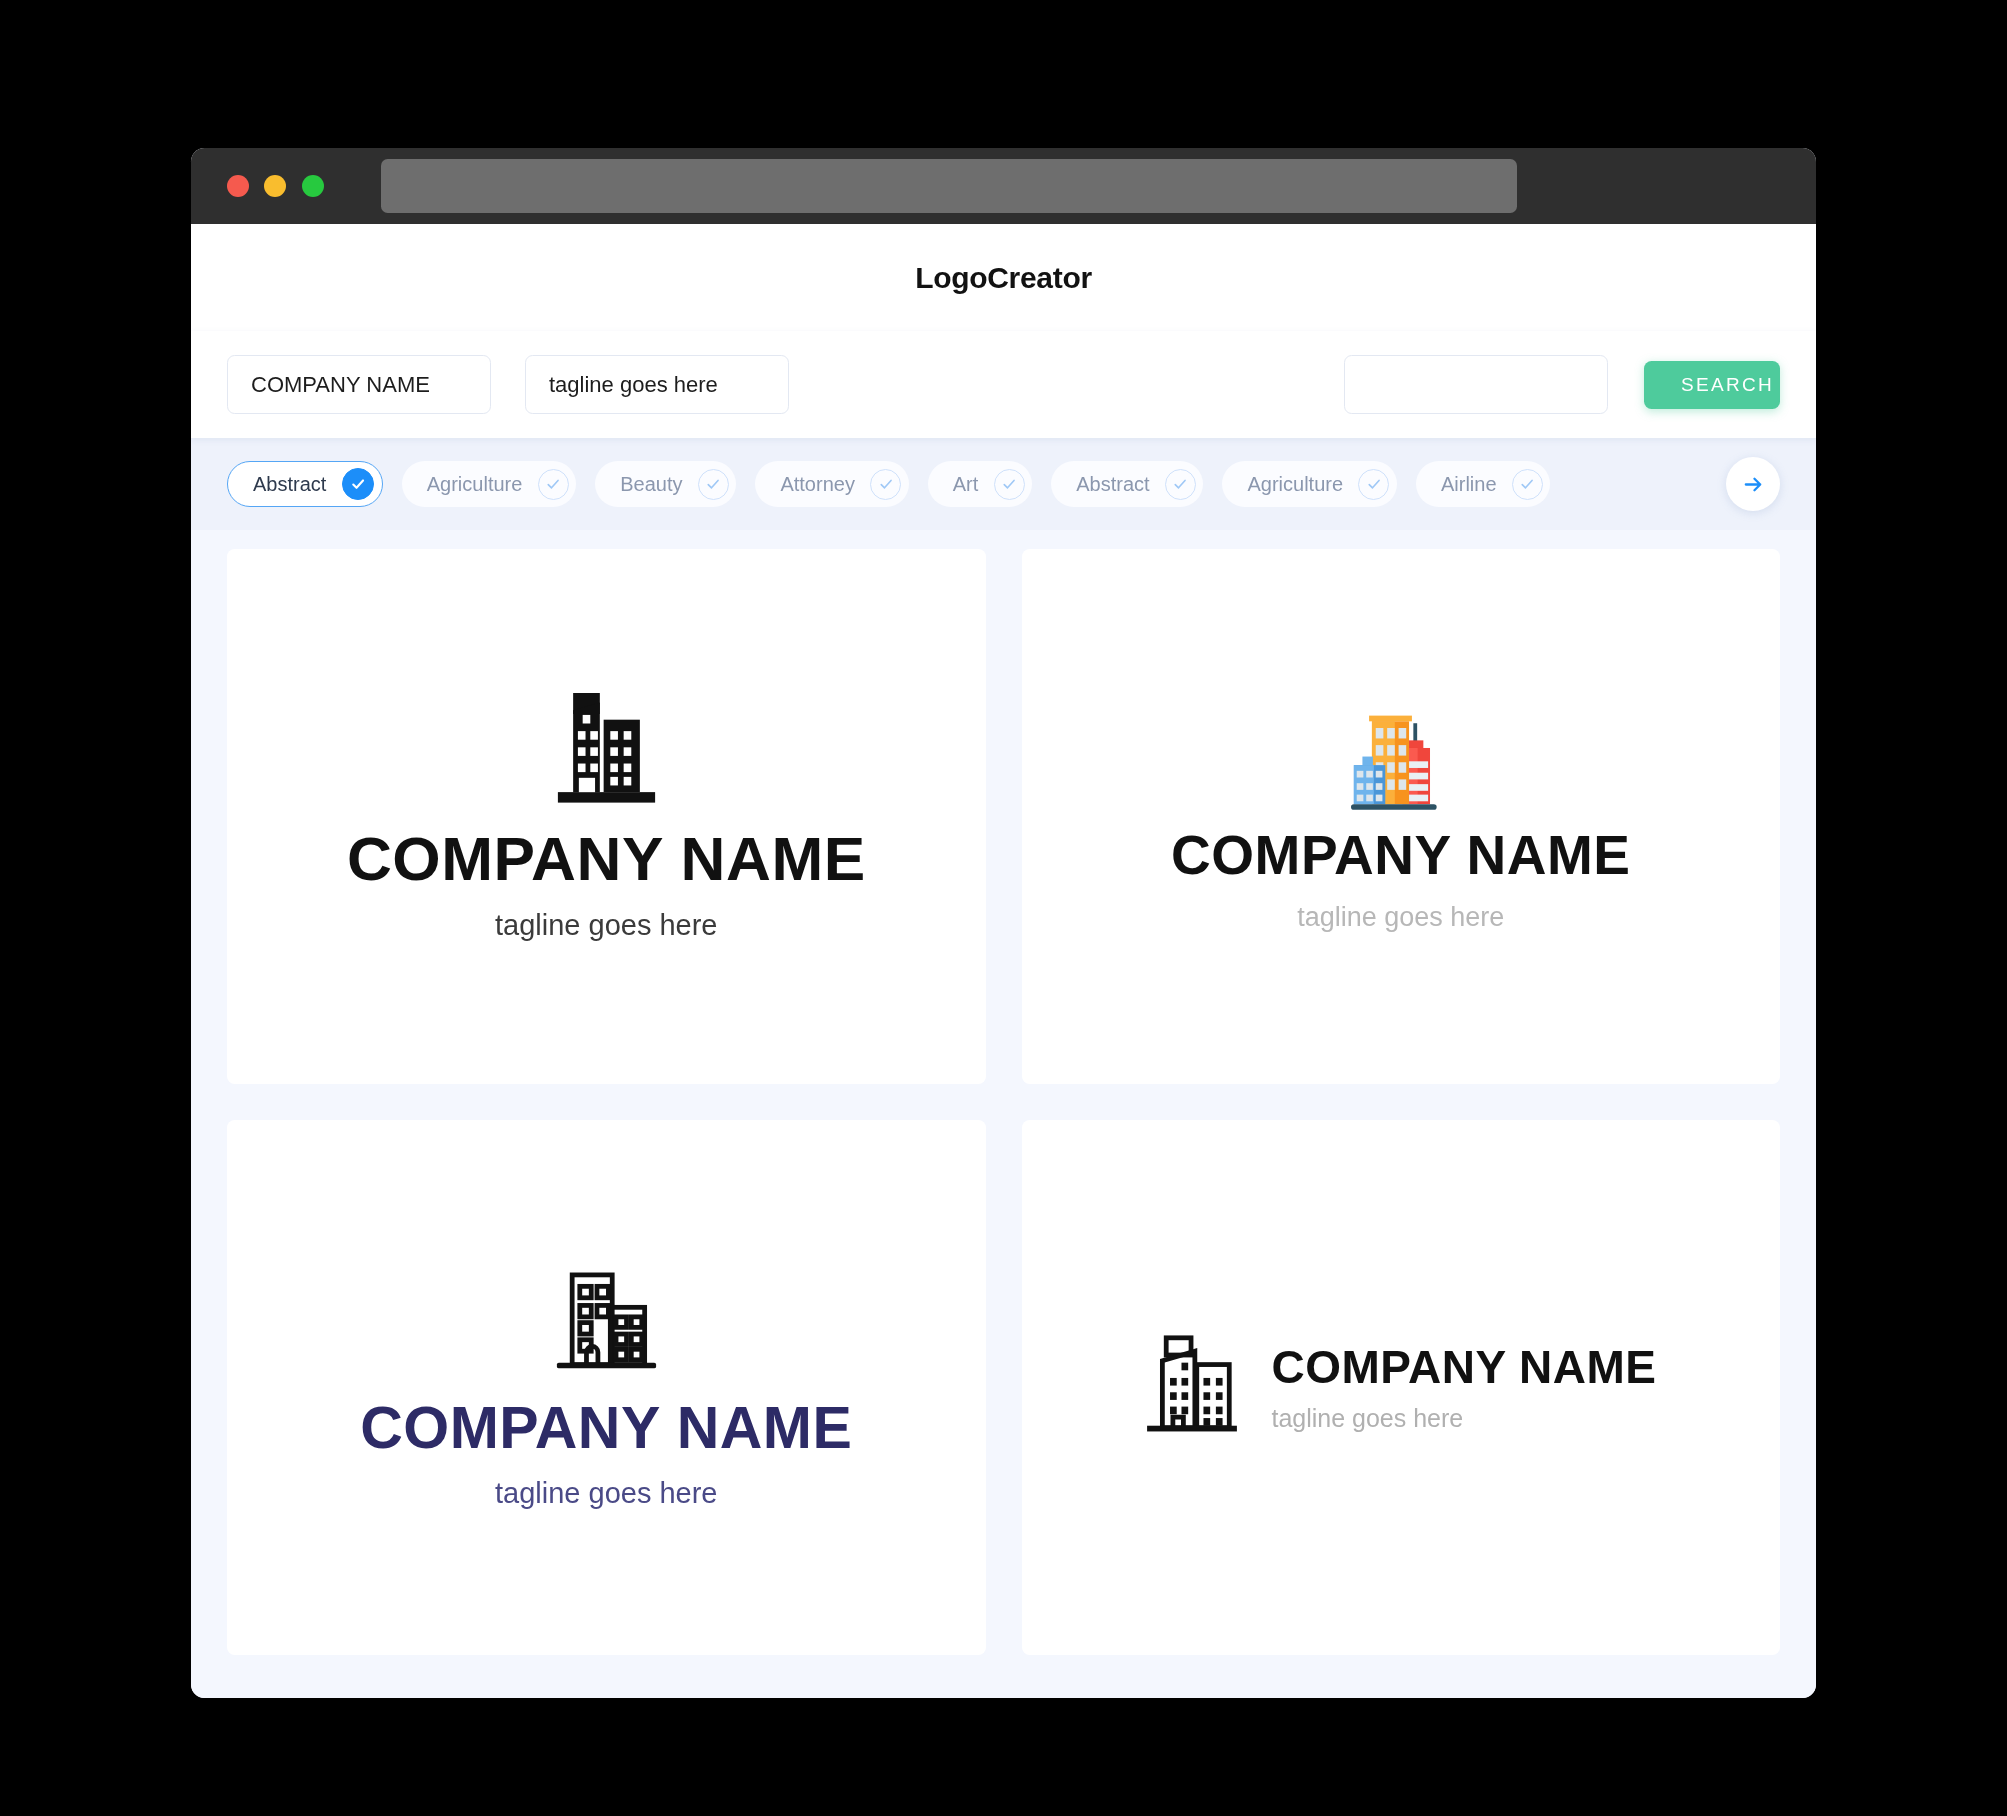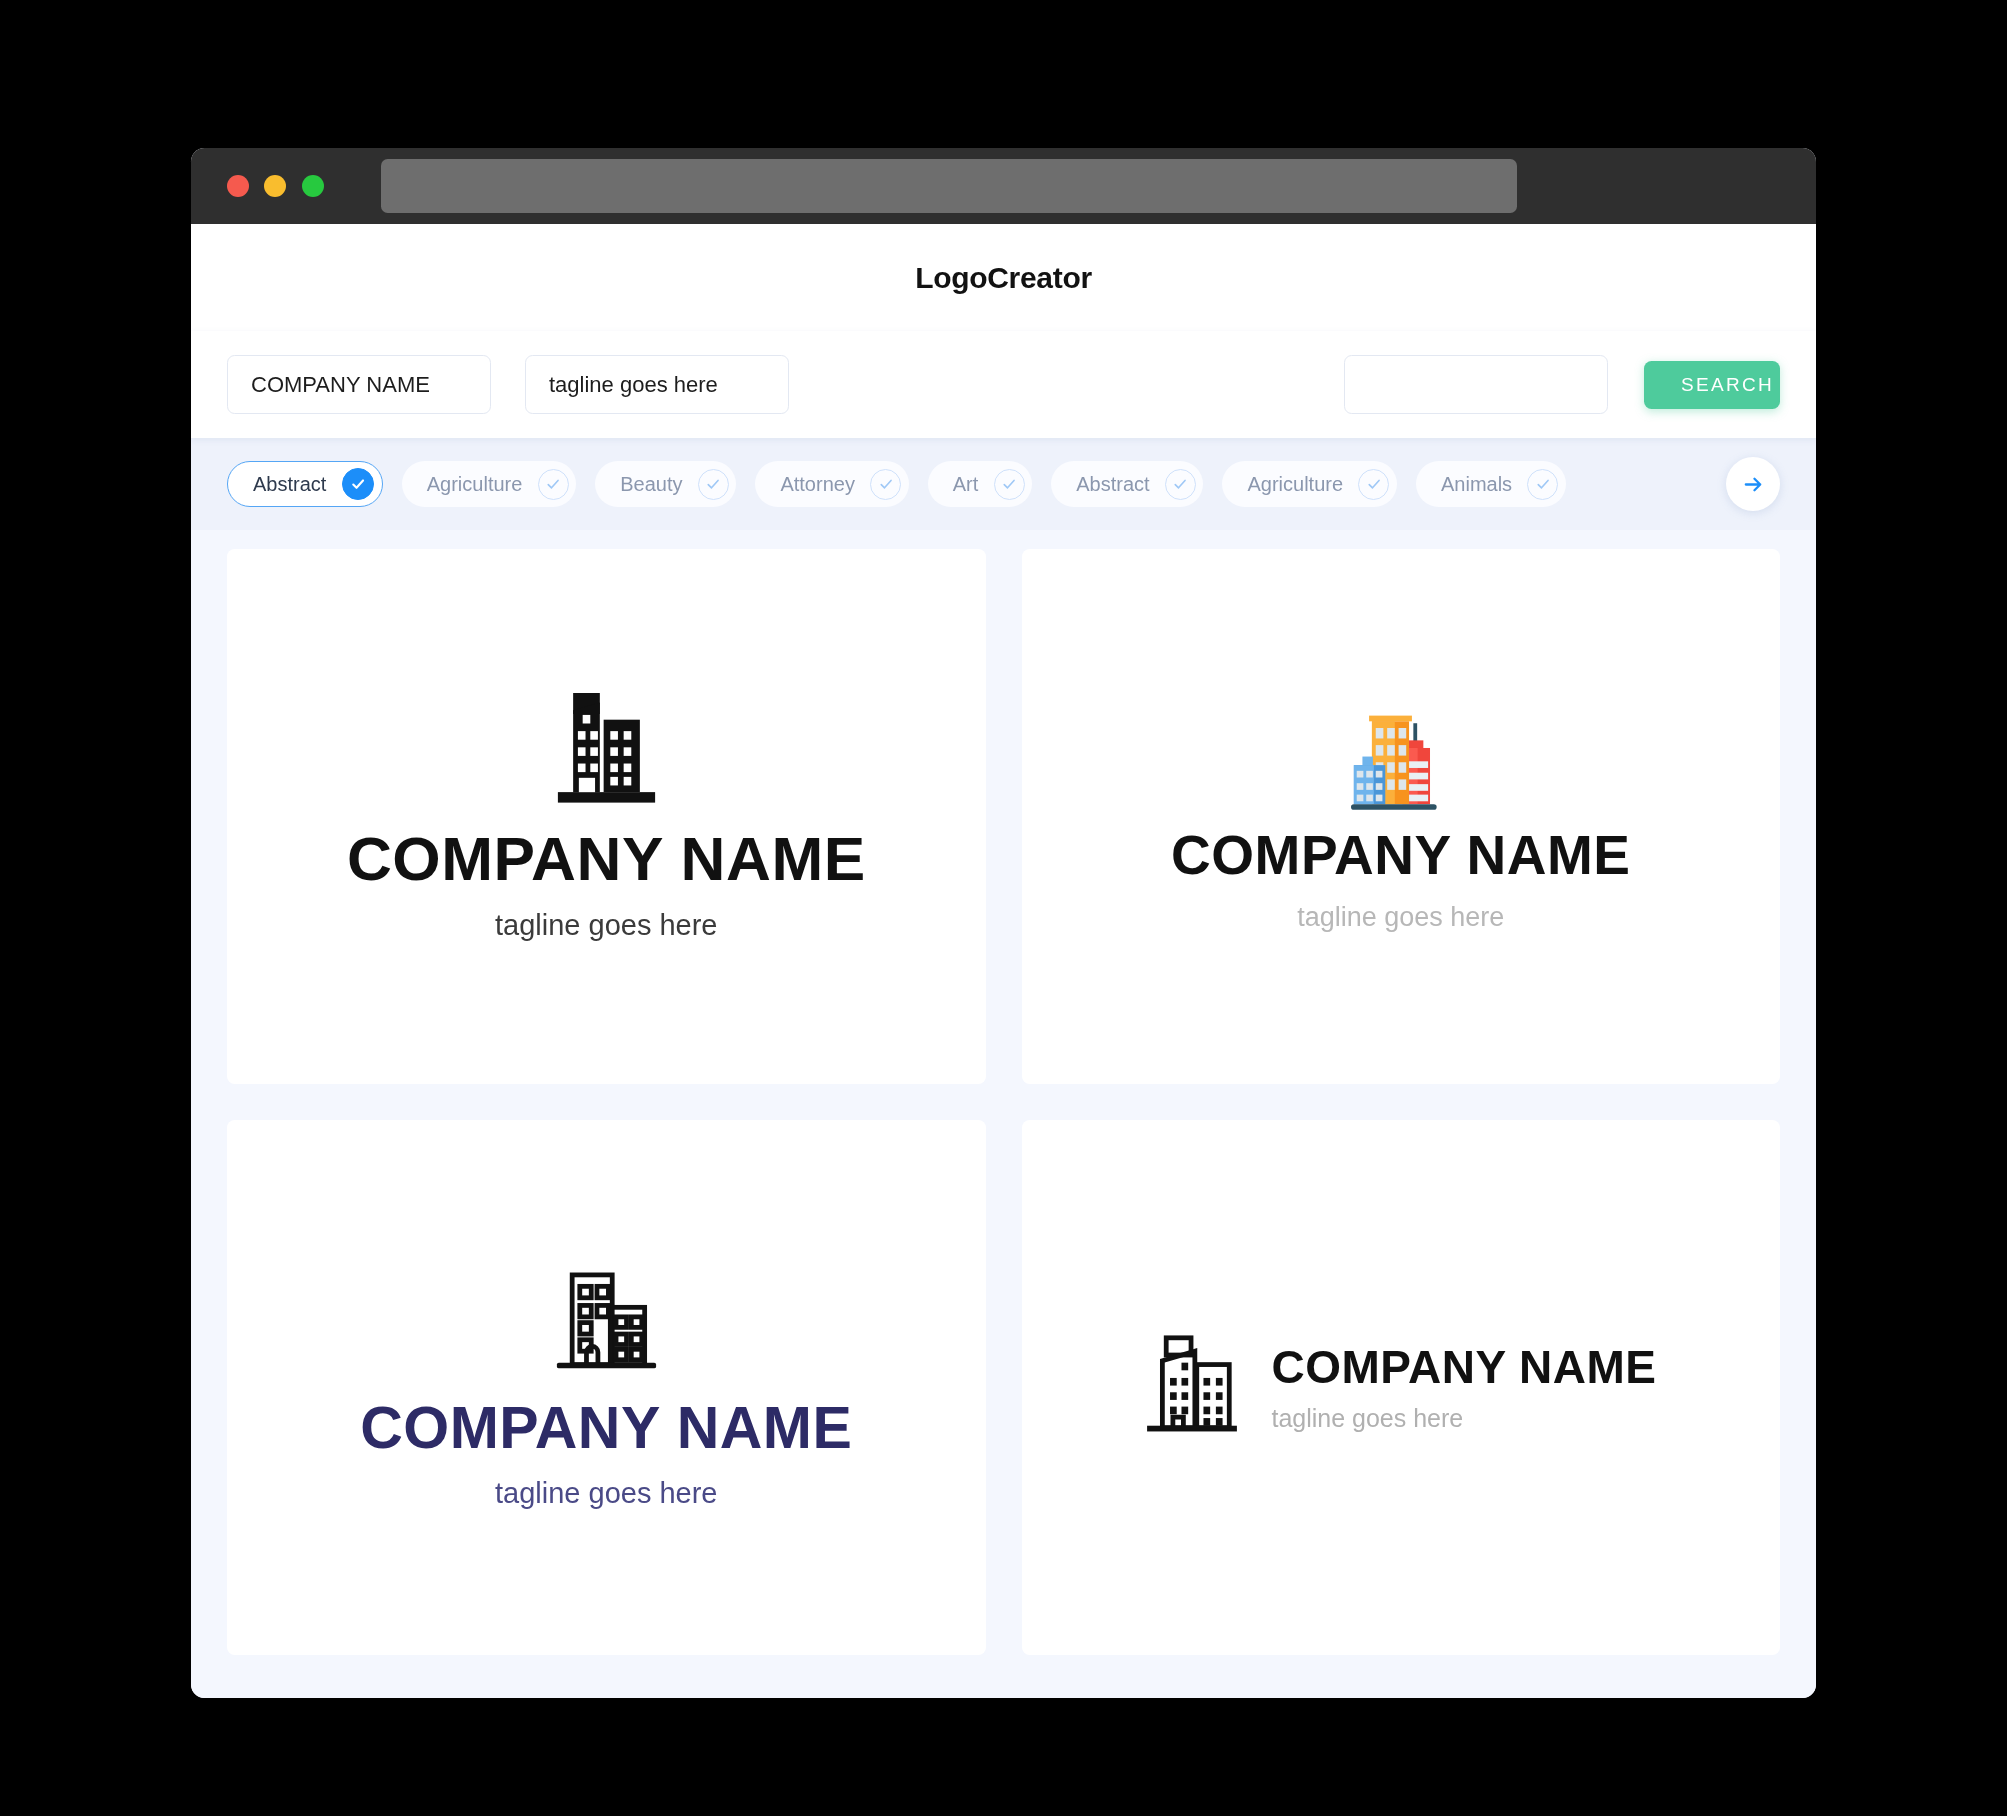--- a/index.html
+++ b/index.html
@@ -304,21 +304,21 @@
         </div>
         <div class="chip">
           <span class="chip-label">Agriculture</span>
           <span class="check">
             <svg viewBox="0 0 20 20" fill="none">
               <path d="M4 10.5l4 4 8-9" stroke-width="2" stroke-linecap="round" stroke-linejoin="round"></path>
             </svg>
           </span>
         </div>
         <div class="chip">
-          <span class="chip-label">Animals</span>
+          <span class="chip-label">Airline</span>
           <span class="check">
             <svg viewBox="0 0 20 20" fill="none">
               <path d="M4 10.5l4 4 8-9" stroke-width="2" stroke-linecap="round" stroke-linejoin="round"></path>
             </svg>
           </span>
         </div>
       </div>
     <div class="chips-next">
       <svg viewBox="0 0 24 24" fill="none">
         <path d="M4 12h15M13 6l6 6-6 6" stroke="#1c8ef9" stroke-width="2.4" stroke-linecap="round" stroke-linejoin="round"></path>

